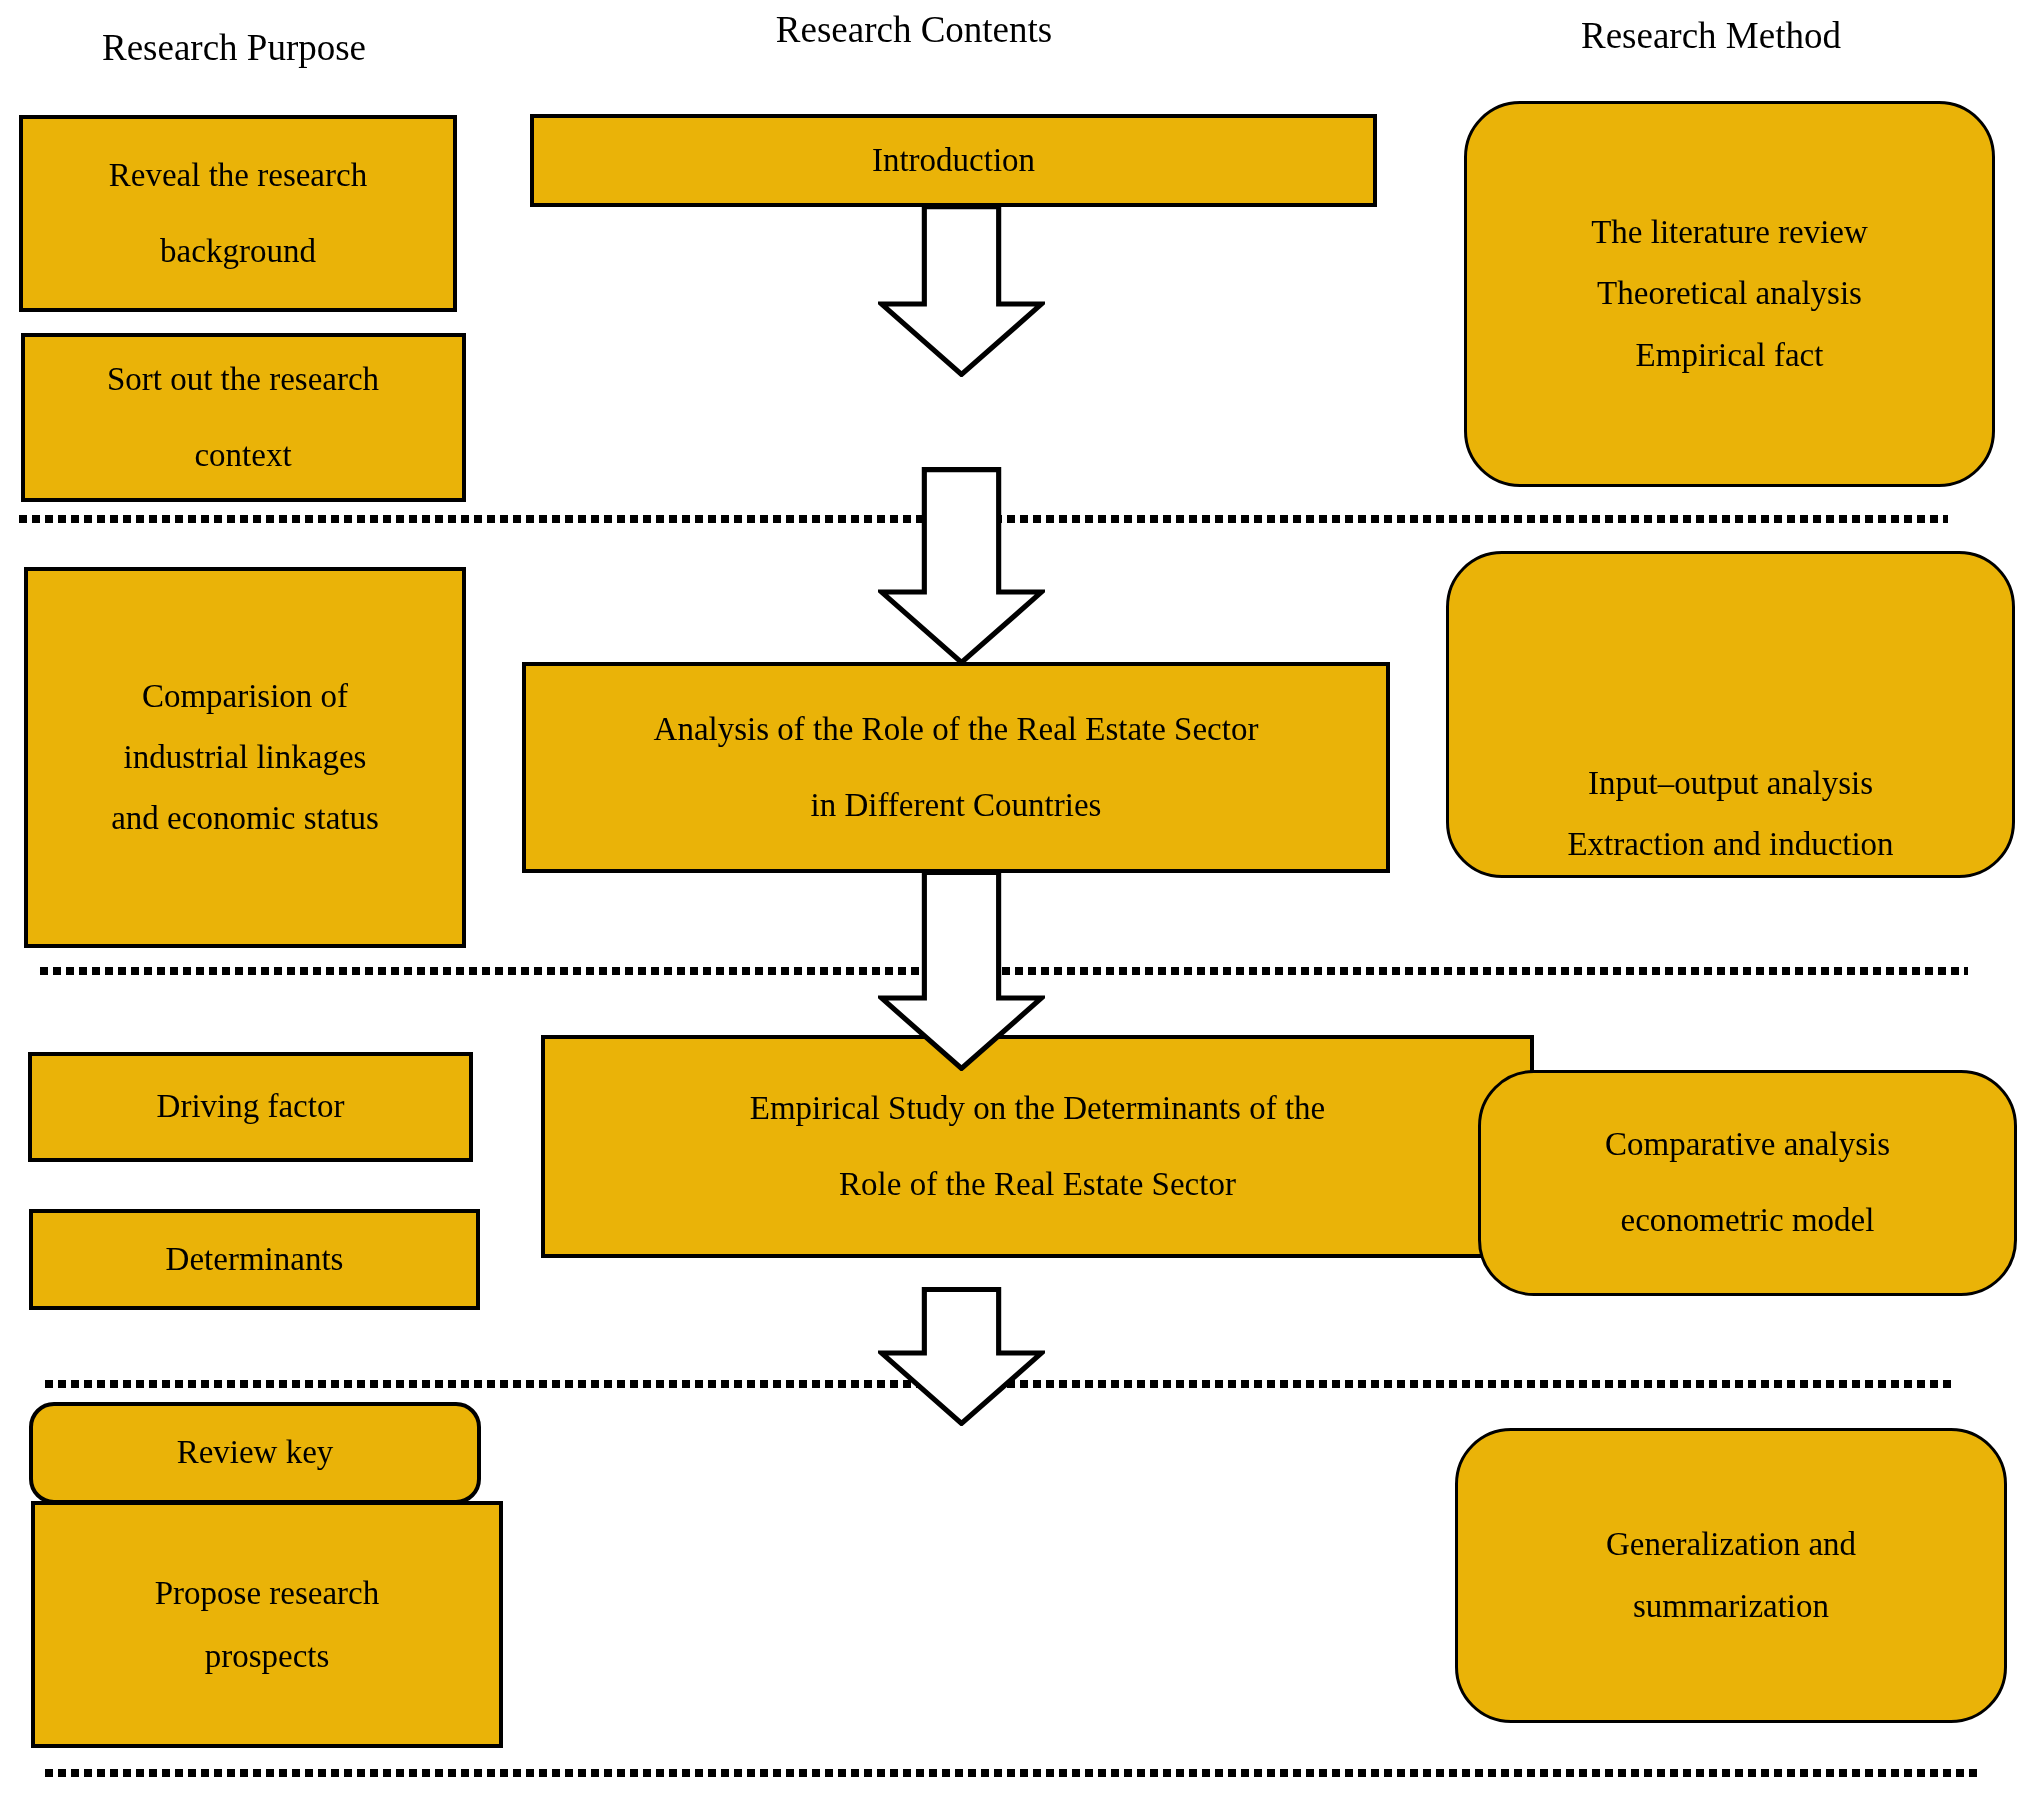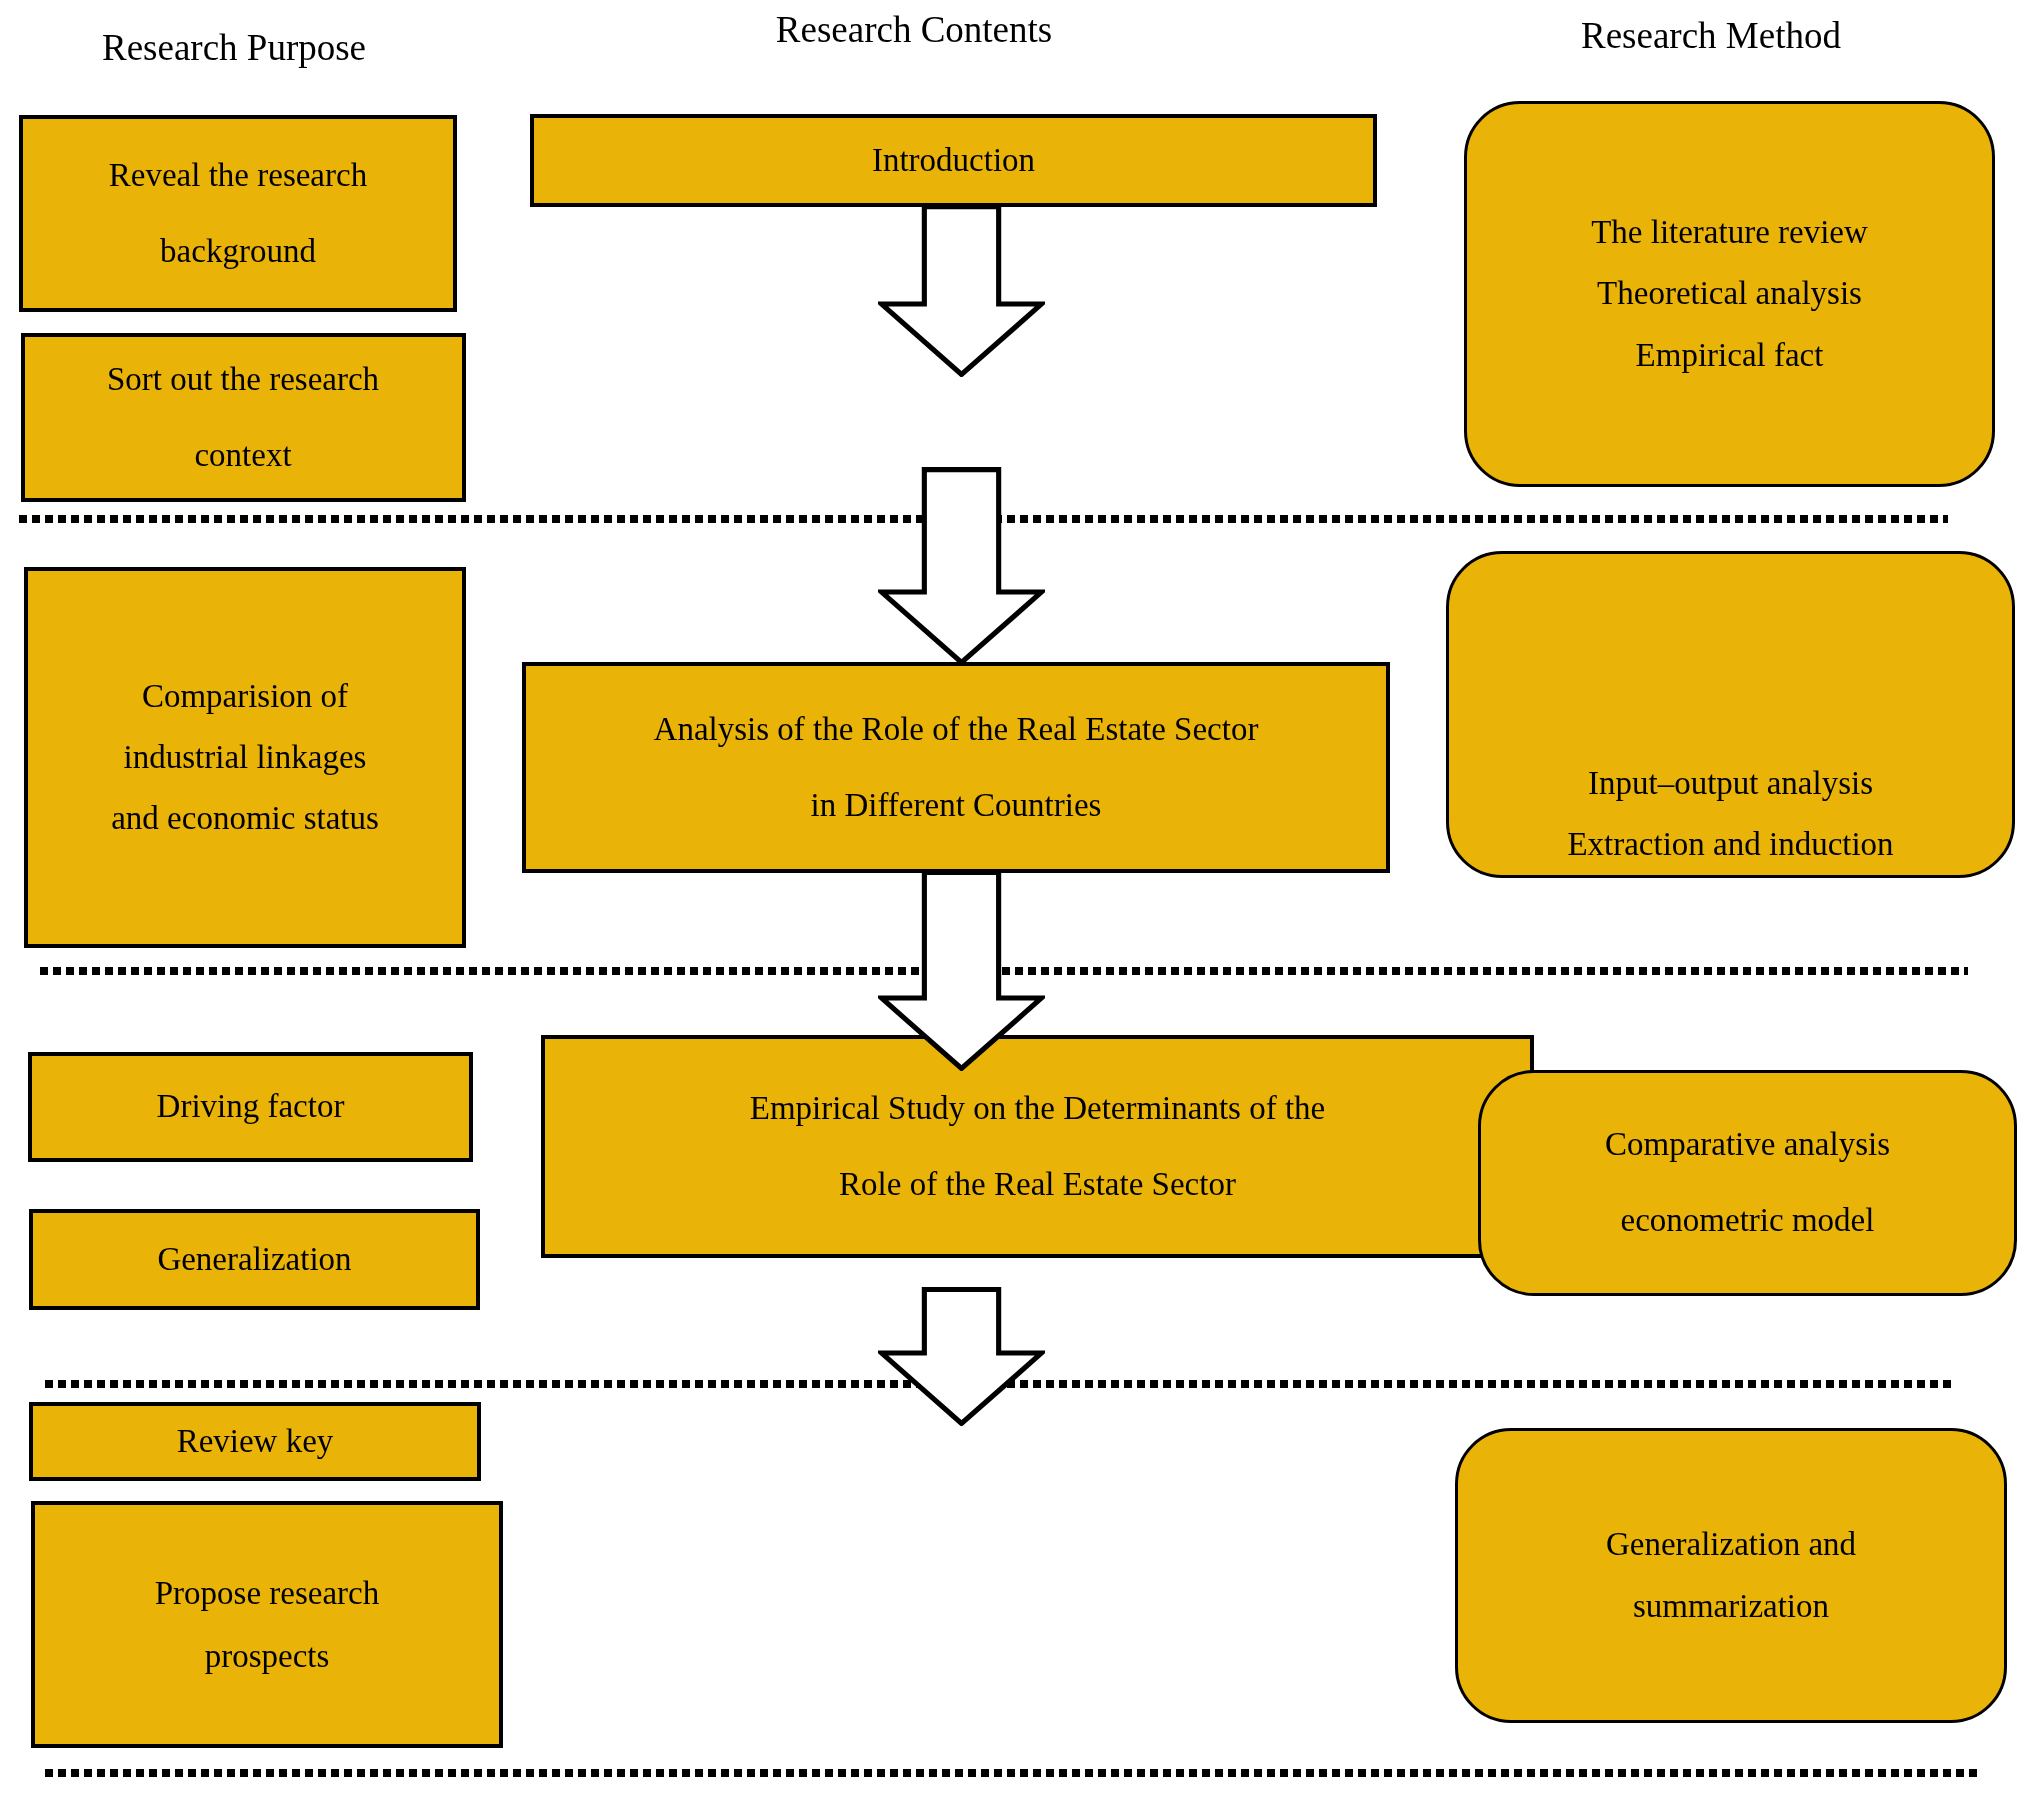--- a/index.html
+++ b/index.html
@@ -88,23 +88,23 @@
   </div>
   <div class="box lh-compact" style="left:24px;top:567px;width:442px;height:381px;">
     <span>Comparision of
 industrial linkages
 and economic status</span>
   </div>
   <div class="box" style="left:28px;top:1052px;width:445px;height:110px;">
     <span>Driving factor</span>
   </div>
   <div class="box" style="left:29px;top:1209px;width:451px;height:101px;">
-    <span>Generalization</span>
+    <span>Determinants</span>
   </div>
-  <div class="box" style="left:29px;top:1402px;width:452px;height:79px;">
+  <div class="box" style="left:29px;top:1402px;width:452px;height:102px;border-radius:25px;">
     <span>Review key</span>
   </div>
   <div class="box lh-prop" style="left:31px;top:1501px;width:472px;height:247px;">
     <span>Propose research
 prospects</span>
   </div>
 
   <div class="box" style="left:530px;top:114px;width:847px;height:93px;">
     <span>Introduction</span>
   </div>

